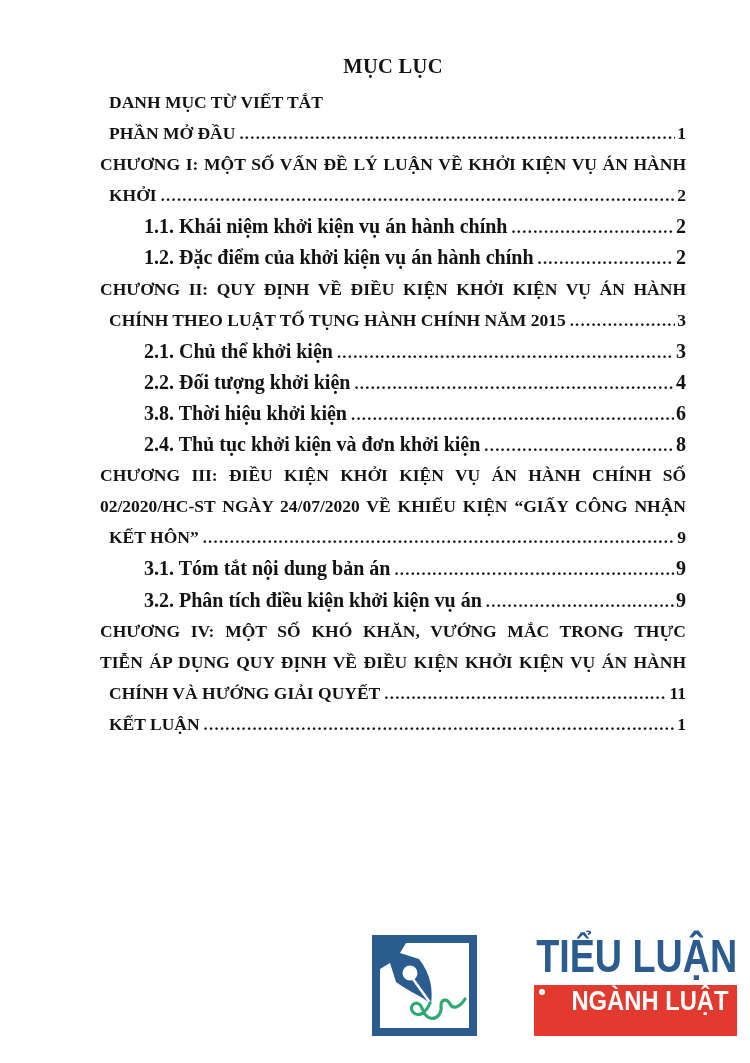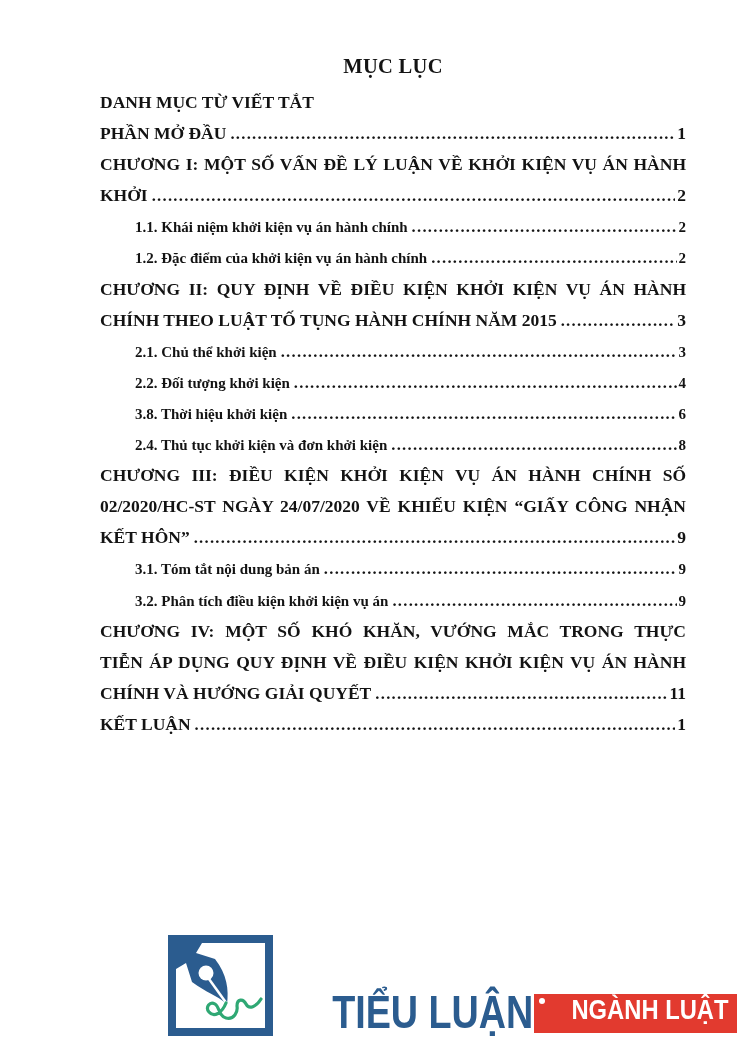--- a/index.html
+++ b/index.html
@@ -35,24 +35,25 @@
     overflow:hidden;
   }
   .toc-line.jfull{
     text-align:justify;
     text-align-last:justify;
     white-space:nowrap;
   }
   .toc-line.last{
     display:flex;
     align-items:baseline;
+    margin-left:9px;
   }
   .toc-line.indent{padding-left:35px;}
   .toc-line.indent .txt,
-  .toc-line.indent .pg{font-size:15px;}
+  .toc-line.indent .pg{font-size:20px;}
   .txt{flex:0 0 auto;white-space:nowrap;}
   .dots{
     flex:1 1 auto;
     overflow:hidden;
     white-space:nowrap;
     letter-spacing:1.3px;
     padding:0 3px 0 4px;
     font-size:16.5px;
   }
   .dots::after{
@@ -60,37 +61,37 @@
   }
   .pg{flex:0 0 auto;padding-left:2px;}
 
   
   .logo{
     position:absolute;
     right:13px;bottom:27px;
     display:flex;align-items:flex-end;gap:15px;
   }
   .logo-icon{width:105px;height:101px;display:block;}
-  .logo-text{display:flex;flex-direction:row;align-items:flex-start;}
+  .logo-text{display:flex;flex-direction:column;align-items:flex-end;}
   .brand1{
     font-family:"Liberation Sans","DejaVu Sans",sans-serif;
     font-weight:bold;
     font-size:46px;line-height:47px;
     color:var(--logo-blue);
     transform:scaleX(0.82);
     transform-origin:100% 100%;
     white-space:nowrap;
     letter-spacing:0;
   }
   .brand2-box{
     position:relative;
     margin-top:5px;
     background:var(--logo-red);
     color:#ffffff;
-    padding:2px 9px 8px 16px;
+    padding:2px 9px 20px 16px;
   }
   .brand2{
     font-family:"Liberation Sans","DejaVu Sans",sans-serif;
     font-weight:bold;
     font-size:27px;line-height:29px;
     display:inline-block;
     transform:scaleX(0.88);
     transform-origin:100% 50%;
     white-space:nowrap;
   }

